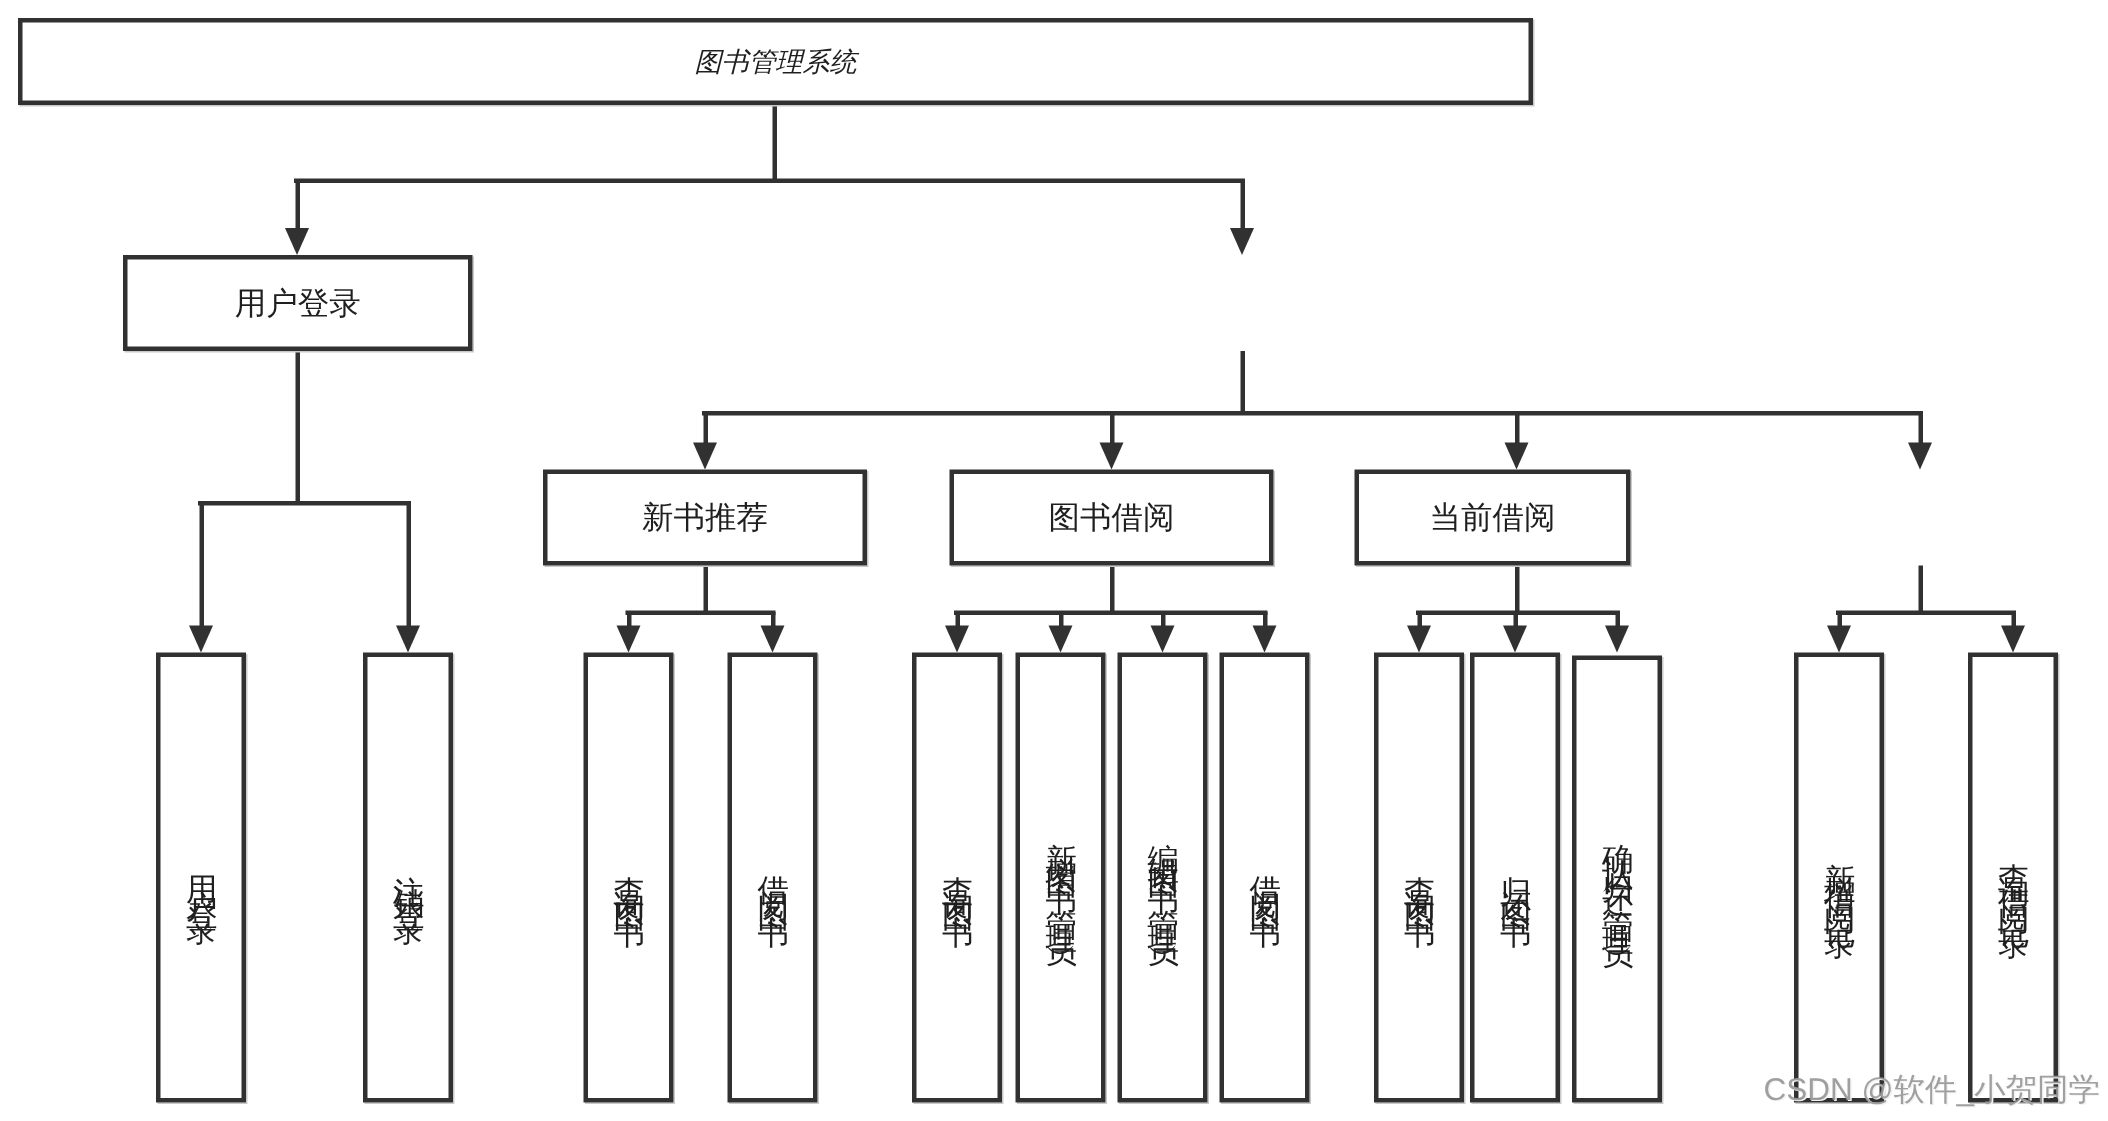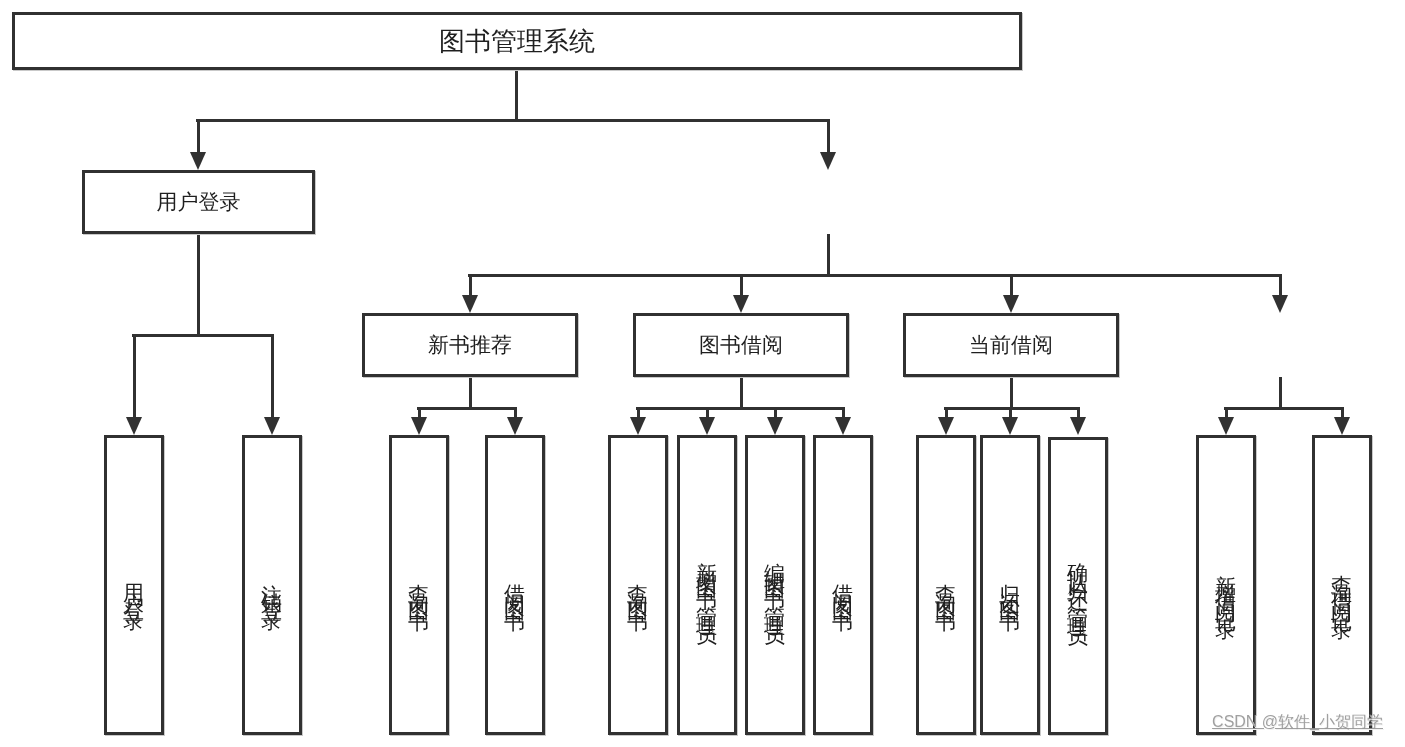--- a/index.html
+++ b/index.html
@@ -17,46 +17,45 @@
     box-sizing: border-box;
     border: 3px solid #313131;
     background: #ffffff;
     display: flex;
     align-items: center;
     justify-content: center;
     font-size: 21px;
     color: #1f1f1f;
     box-shadow: 1px 1px 0 #c9c9c9;
   }
-  .box-root { font-size: 26px; }
+  .box-root { font-size: 18px; font-style: italic; }
   .vtext {
     writing-mode: vertical-rl;
     letter-spacing: 9px;
     line-height: 1.1;
     white-space: nowrap;
   }
   .vl { position: absolute; width: 3px; background: #313131; }
   .hl { position: absolute; height: 3px; background: #313131; }
   .arr {
     position: absolute;
     width: 0; height: 0;
     border-left: 8px solid transparent;
     border-right: 8px solid transparent;
     border-top: 18px solid #313131;
   }
   .watermark {
     position: absolute;
     top: 712px;
-    right: 22px;
-    font-size: 16px;
+    right: 5px;
+    font-size: 21px;
     color: rgba(150, 150, 150, 0.9);
     text-shadow: 1px 1px 0 #f2f2f2;
     z-index: 5;
     white-space: nowrap;
-    text-decoration: underline;
   }
 </style>
 </head>
 <body>
 
 <div class="canvas">
 
   <div class="vl" style="left:515px;top:70px;height:50px"></div>
   <div class="hl" style="left:196px;top:119px;width:634px"></div>
   <div class="vl" style="left:197px;top:120px;height:34px"></div>
@@ -123,21 +122,21 @@
   <div class="box" style="left:82px;top:170px;width:233px;height:64px">
     <span>用户登录</span>
   </div>
 
   <div class="box" style="left:633px;top:313px;width:216px;height:64px">
     <span>图书借阅</span>
   </div>
   <div class="box" style="left:362px;top:313px;width:216px;height:64px">
     <span>新书推荐</span>
   </div>
-  <div class="box" style="left:903px;top:313px;width:216px;height:64px">
+  <div class="box" style="left:903px;top:313px;width:184px;height:64px">
     <span>当前借阅</span>
   </div>
 
   <div class="box" style="left:104px;top:435px;width:60px;height:300px">
     <span class="vtext">用户登录</span>
   </div>
   <div class="box" style="left:242px;top:435px;width:60px;height:300px">
     <span class="vtext">注销登录</span>
   </div>
 

